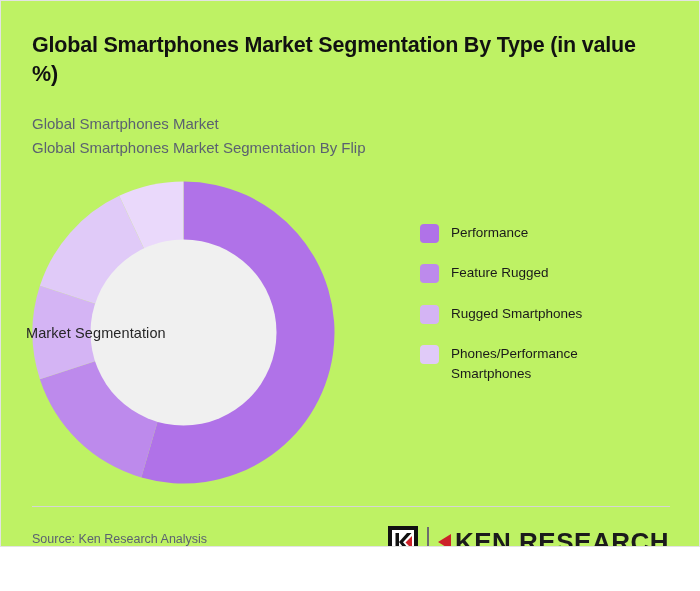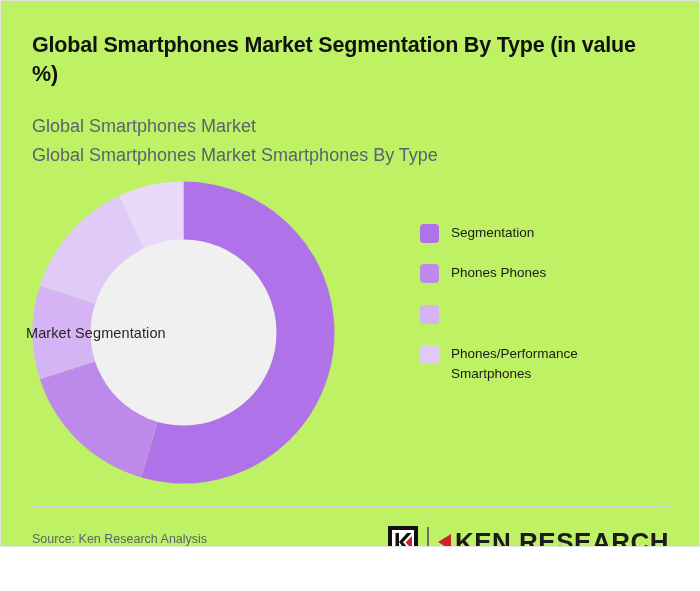--- a/index.html
+++ b/index.html
@@ -31,21 +31,21 @@
     color: #111111;
     letter-spacing: -0.2px;
   }
   .subtitle-block {
     position: absolute;
     left: 31px;
     top: 111px;
     width: 500px;
   }
   .subtitle {
-    font-size: 18px;
+    font-size: 15px;
     line-height: 1.62;
     color: #5b6270;
   }
   .chart-area {
     position: absolute;
     left: 0;
     top: 160px;
     width: 700px;
     height: 345px;
   }
@@ -151,21 +151,21 @@
 </style>
 </head>
 <body>
 
 <div class="card">
 
   <div class="title">Global Smartphones Market Segmentation By Type (in value %)</div>
 
   <div class="subtitle-block">
     <div class="subtitle">Global Smartphones Market</div>
-    <div class="subtitle">Global Smartphones Market Smartphones By Type</div>
+    <div class="subtitle">Global Smartphones Market Segmentation By Flip</div>
   </div>
 
   <div class="chart-area">
 
     <div class="donut-wrap">
       <svg class="donut-svg" width="315" height="315" viewBox="0 0 315 315">
         <g id="donut-slices">
             <path d="M 157.5 157.5 L 157.5 6.5 A 151 151 0 1 1 115.37234298807637 302.5043465372184 Z" fill="#b072e8"></path>
             <path d="M 157.5 157.5 L 115.37234298807637 302.5043465372184 A 151 151 0 0 1 13.890466039431828 204.16156615061715 Z" fill="#bd8aec"></path>
             <path d="M 157.5 157.5 L 13.890466039431828 204.16156615061715 A 151 151 0 0 1 13.890466039431828 110.8384338493829 Z" fill="#d4b4f4"></path>
@@ -175,28 +175,29 @@
         <circle cx="157.5" cy="157.5" r="93" fill="#f0f0f0"></circle>
       </svg>
       <div class="center-label">
         <span>Market Segmentation</span>
       </div>
     </div>
 
     <div class="legend" id="legend">
         <div class="legend-item">
           <span class="swatch" style="background: rgb(176, 114, 232);"></span>
-          <span class="legend-label">Segmentation</span>
+          <span class="legend-label">Performance</span>
         </div>
         <div class="legend-item">
           <span class="swatch" style="background: rgb(189, 138, 236);"></span>
-          <span class="legend-label">Phones Phones</span>
+          <span class="legend-label">Feature Rugged</span>
         </div>
         <div class="legend-item">
           <span class="swatch" style="background: rgb(212, 180, 244);"></span>
+          <span class="legend-label">Rugged Smartphones</span>
         </div>
         <div class="legend-item">
           <span class="swatch" style="background: rgb(224, 202, 248);"></span>
           <span class="legend-label">Phones/Performance Smartphones</span>
         </div>
       </div>
 
   </div>
 
   <div class="divider"></div>

